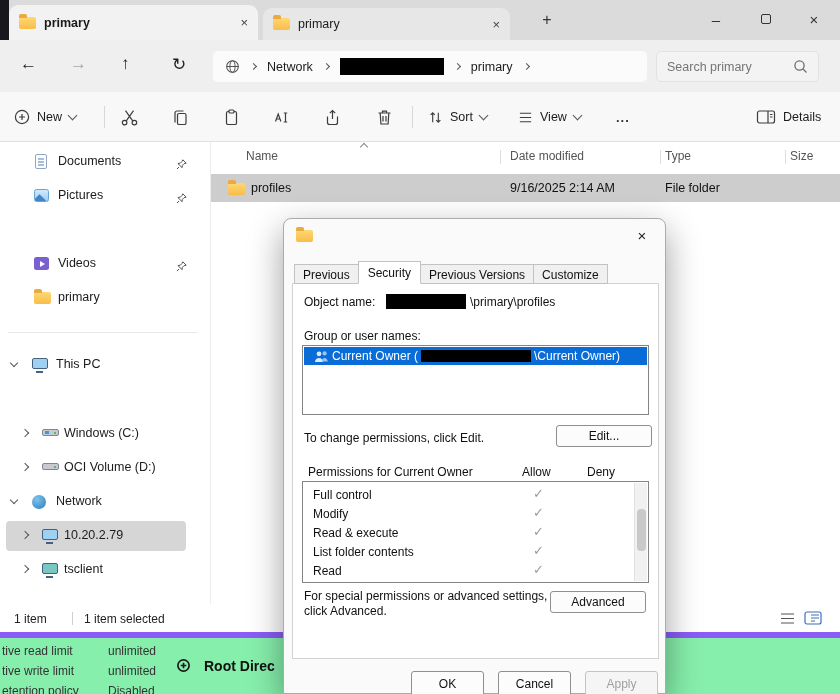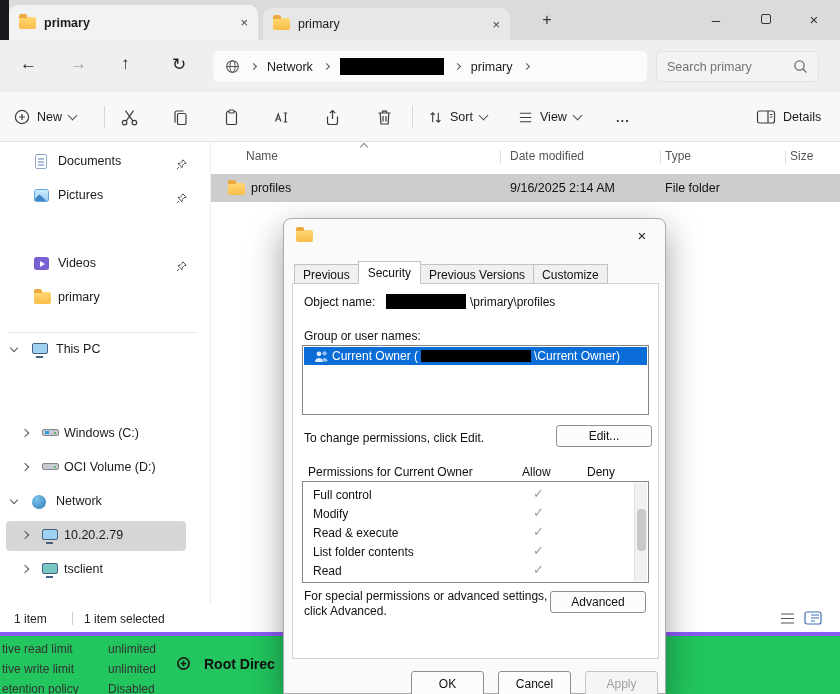--- a/index.html
+++ b/index.html
@@ -78,21 +78,21 @@
   .frow { position:absolute; left:0; top:32px; width:629px; height:28px; background:#cdcdcd; }
   .fcell { position:absolute; top:7px; font-size:12.5px; color:#111; white-space:nowrap; }
 
   
   .statusbar { position:absolute; left:0; top:604px; width:840px; height:28px; background:#fff; }
   .sb-text { position:absolute; top:8px; font-size:12px; color:#222; }
   .sb-div { position:absolute; left:72px; top:8px; width:1px; height:13px; background:#cfcfcf; }
   .sb-ico { position:absolute; top:7px; }
 
   
-  .bgstrip { position:absolute; left:0; top:632px; width:840px; height:62px; background:#22c55e; border-top:4px solid #8b5cf6; }
+  .bgstrip { position:absolute; left:0; top:632px; width:840px; height:62px; background:#86efac; border-top:6px solid #8b5cf6; }
   .bg-lbl { position:absolute; left:2px; font-size:12px; color:#333; white-space:nowrap; }
   .bg-val { position:absolute; left:108px; font-size:12px; color:#333; }
   .rootrow { position:absolute; left:176px; top:20px; display:flex; align-items:flex-start; gap:13px; }
   .rootlbl { font-size:14px; font-weight:bold; color:#111; white-space:nowrap; }
 
   
   .dlg { position:absolute; left:283px; top:218px; width:383px; height:476px; background:#fafafa; border:1px solid #ababab; border-radius:8px 8px 0 0; box-shadow:0 12px 34px rgba(0,0,0,.38); z-index:10; }
   .dlg-title { position:absolute; left:0; top:0; width:100%; height:34px; display:flex; align-items:center; gap:9px; padding:0 12px; }
   .dlg-title-text { font-size:12.5px; color:#111; flex:1; }
   .dlg-x { position:absolute; right:0; top:0; width:46px; height:33px; display:flex; align-items:center; justify-content:center; font-size:15px; color:#222; border-radius:0 8px 0 0; }
@@ -279,21 +279,21 @@
     </div>
     <div class="srow" style="top:141px">
       <span class="abs" style="left:34px;top:9px">
           <span class="ico-folder"></span>
         </span>
       <span class="lbl" style="left:58px">primary</span>
     </div>
 
     <div class="sdiv" style="top:190px"></div>
 
-    <div class="srow" style="top:193px">
+    <div class="srow" style="top:208px">
       <span class="tchev exp" style="left:11px;top:10px"></span>
       <span class="abs" style="left:32px;top:8px">
           <span class="ico-monitor"></span>
         </span>
       <span class="lbl" style="left:56px">This PC</span>
     </div>
     <div class="srow" style="top:277px">
       <span class="tchev col" style="left:22px;top:11px"></span>
       <span class="abs" style="left:42px;top:10px">
           <span class="ico-drive win"></span>

